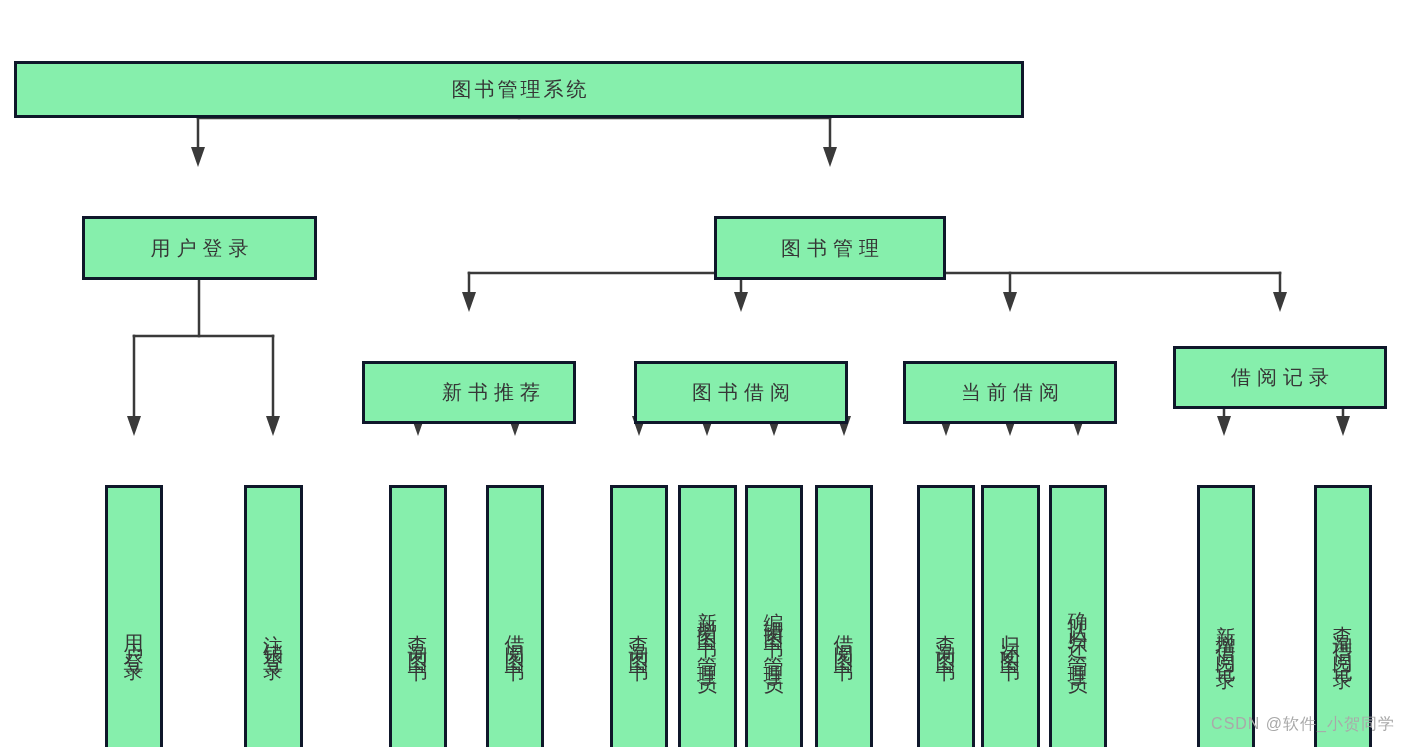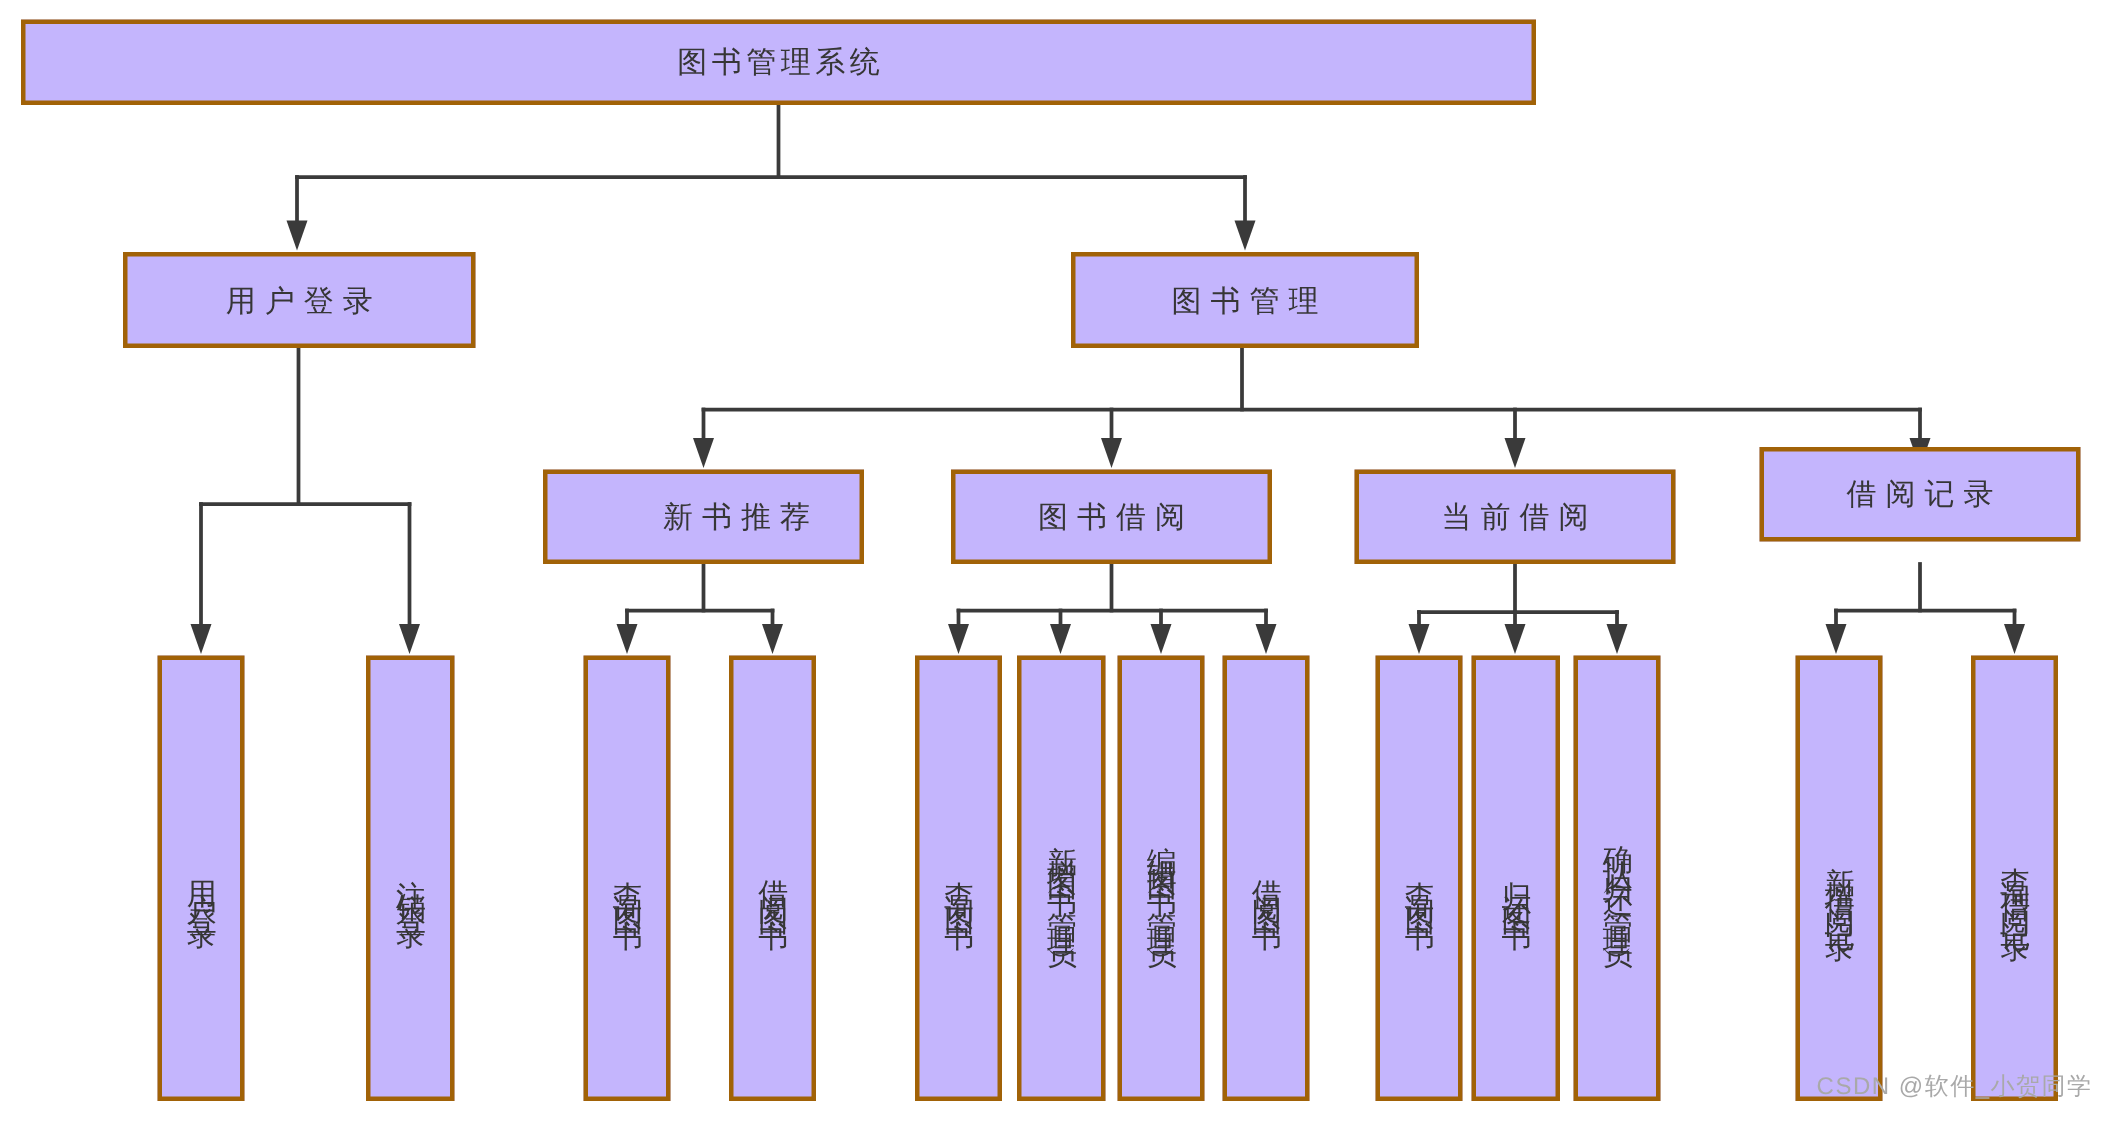--- a/index.html
+++ b/index.html
@@ -17,27 +17,28 @@
   }
   .connectors {
     position: absolute;
     left: 0;
     top: 0;
     z-index: 1;
   }
   .node {
     position: absolute;
     box-sizing: border-box;
-    border: 3px solid #a16207;
-    background: #c4b5fd;
+    border: 3px solid #0f172a;
+    background: #86efac;
     color: #363636;
     display: flex;
     align-items: center;
     justify-content: center;
     z-index: 2;
+    margin-top: 48px;
   }
   .node.h {
     font-size: 20px;
     letter-spacing: 6px;
     text-indent: 6px; 
     white-space: nowrap;
   }
   .node.root-box {
     font-size: 20px;
     letter-spacing: 3px;

